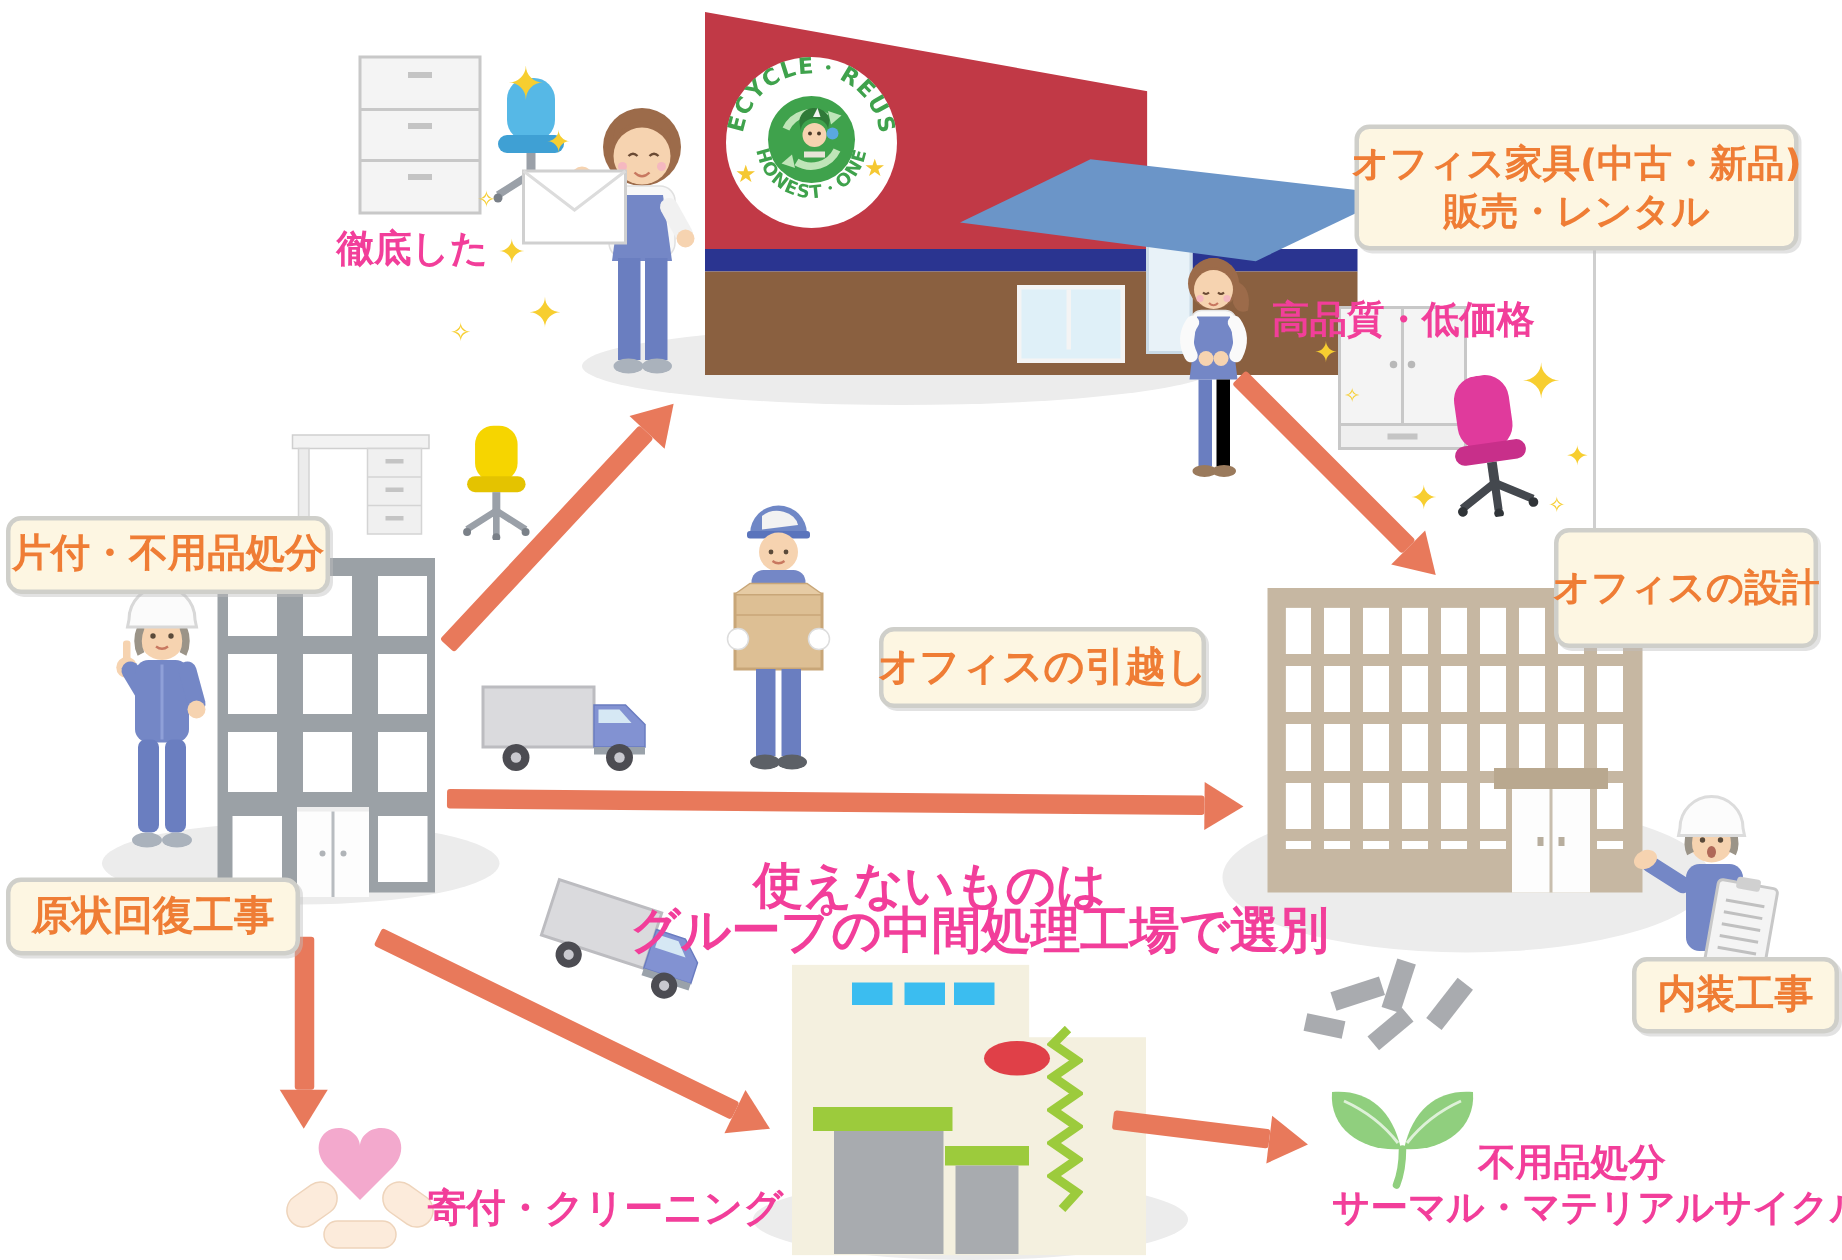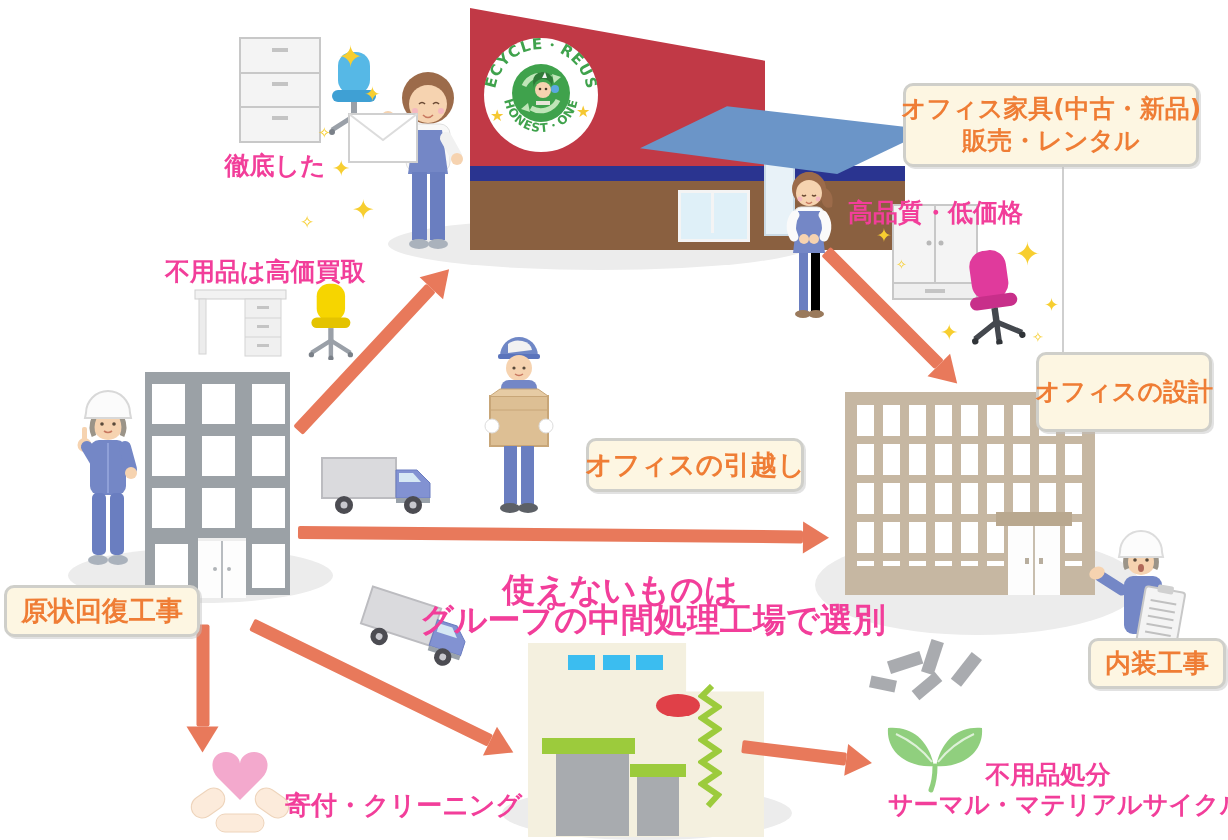--- a/index.html
+++ b/index.html
@@ -326,41 +326,43 @@
     <path d="M67 128 q0 14 -4 24" stroke="#90cf7e" stroke-width="5" fill="none" stroke-linecap="round"></path>
   </svg>
 
   <div class="arrow" style="left:298px;top:424px;width:195px;transform:rotate(-47deg);"></div>
   <div class="arrow" style="left:826px;top:245px;width:160px;transform:rotate(45deg);"></div>
   <div class="arrow" style="left:298px;top:526px;width:505px;transform:rotate(0.5deg);"></div>
   <div class="arrow" style="left:203px;top:618px;width:102px;transform:rotate(90deg);"></div>
   <div class="arrow" style="left:252px;top:618px;width:265px;transform:rotate(26deg);"></div>
   <div class="arrow" style="left:742px;top:740px;width:105px;transform:rotate(7deg);"></div>
 
+  <div class="label-box" style="left:4px;top:344px;width:210px;height:46px;font-size:26px;">
+    <span>片付・不用品処分</span>
+  </div>
   <div class="label-box" style="left:4px;top:585px;width:190px;height:46px;font-size:27px;">
     <span>原状回復工事</span>
   </div>
-  <div class="label-box" style="left:586px;top:418px;width:212px;height:48px;font-size:27px;margin-top:20px;">
+  <div class="label-box" style="left:586px;top:418px;width:212px;height:48px;font-size:27px;">
     <span>オフィスの引越し</span>
   </div>
   <div class="label-box" style="left:903px;top:83px;width:290px;height:78px;font-size:25px;align-items:center;">
     <span>オフィス家具(中古・新品)</span>
     <span>販売・レンタル</span>
   </div>
   <div class="label-box" style="left:1036px;top:352px;width:170px;height:74px;font-size:25px;">
     <span>オフィスの設計</span>
   </div>
   <div class="label-box" style="left:1088px;top:638px;width:132px;height:45px;font-size:26px;">
     <span>内装工事</span>
   </div>
 
   <div class="note" style="left:190px;top:150px;width:170px;font-size:25px;line-height:31px;">
     <div>徹底した</div>
   </div>
-  <div class="note" style="left:165px;top:255px;font-size:25px;">不用品は高価買取</div>
   <div class="note" style="left:848px;top:172px;font-size:25px;margin-top:24px;">高品質・低価格</div>
   <div class="note" style="left:420px;top:575px;width:400px;font-size:33px;line-height:30px;">
     <div>使えないものは</div>
     <div>グループの中間処理工場で選別</div>
   </div>
   <div class="note" style="left:285px;top:788px;font-size:26px;">寄付・クリーニング</div>
   <div class="note" style="left:888px;top:760px;width:320px;font-size:25px;line-height:30px;">
     <div>不用品処分</div>
     <div>サーマル・マテリアルサイクル</div>
   </div>

